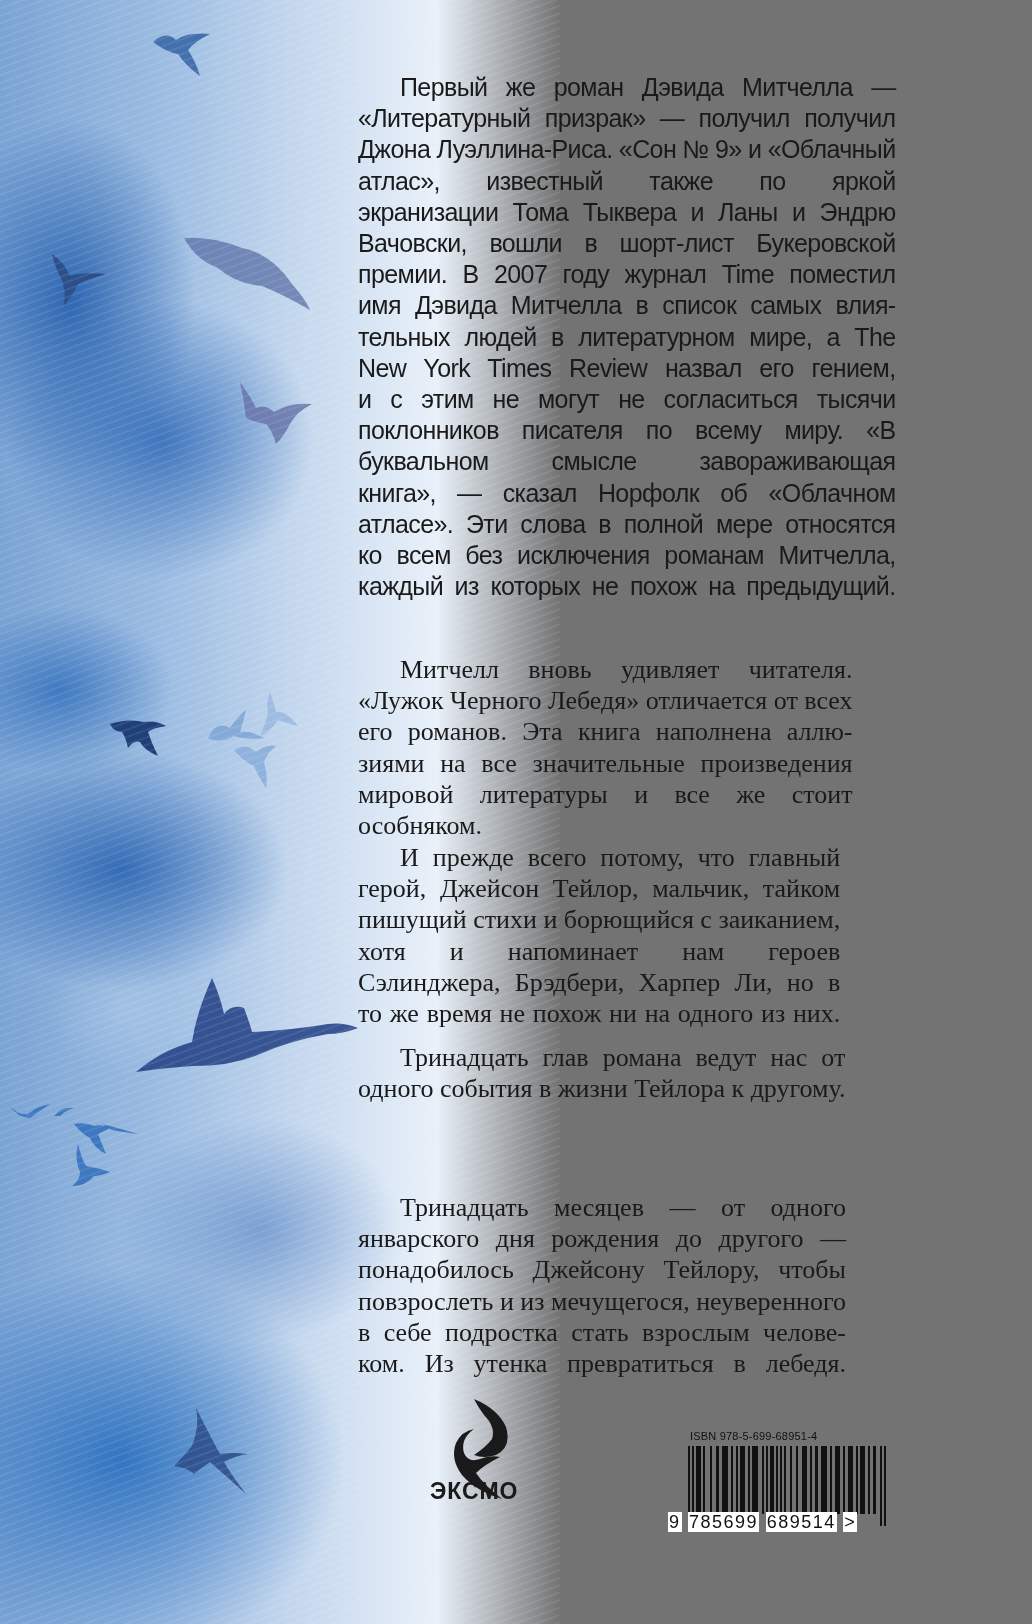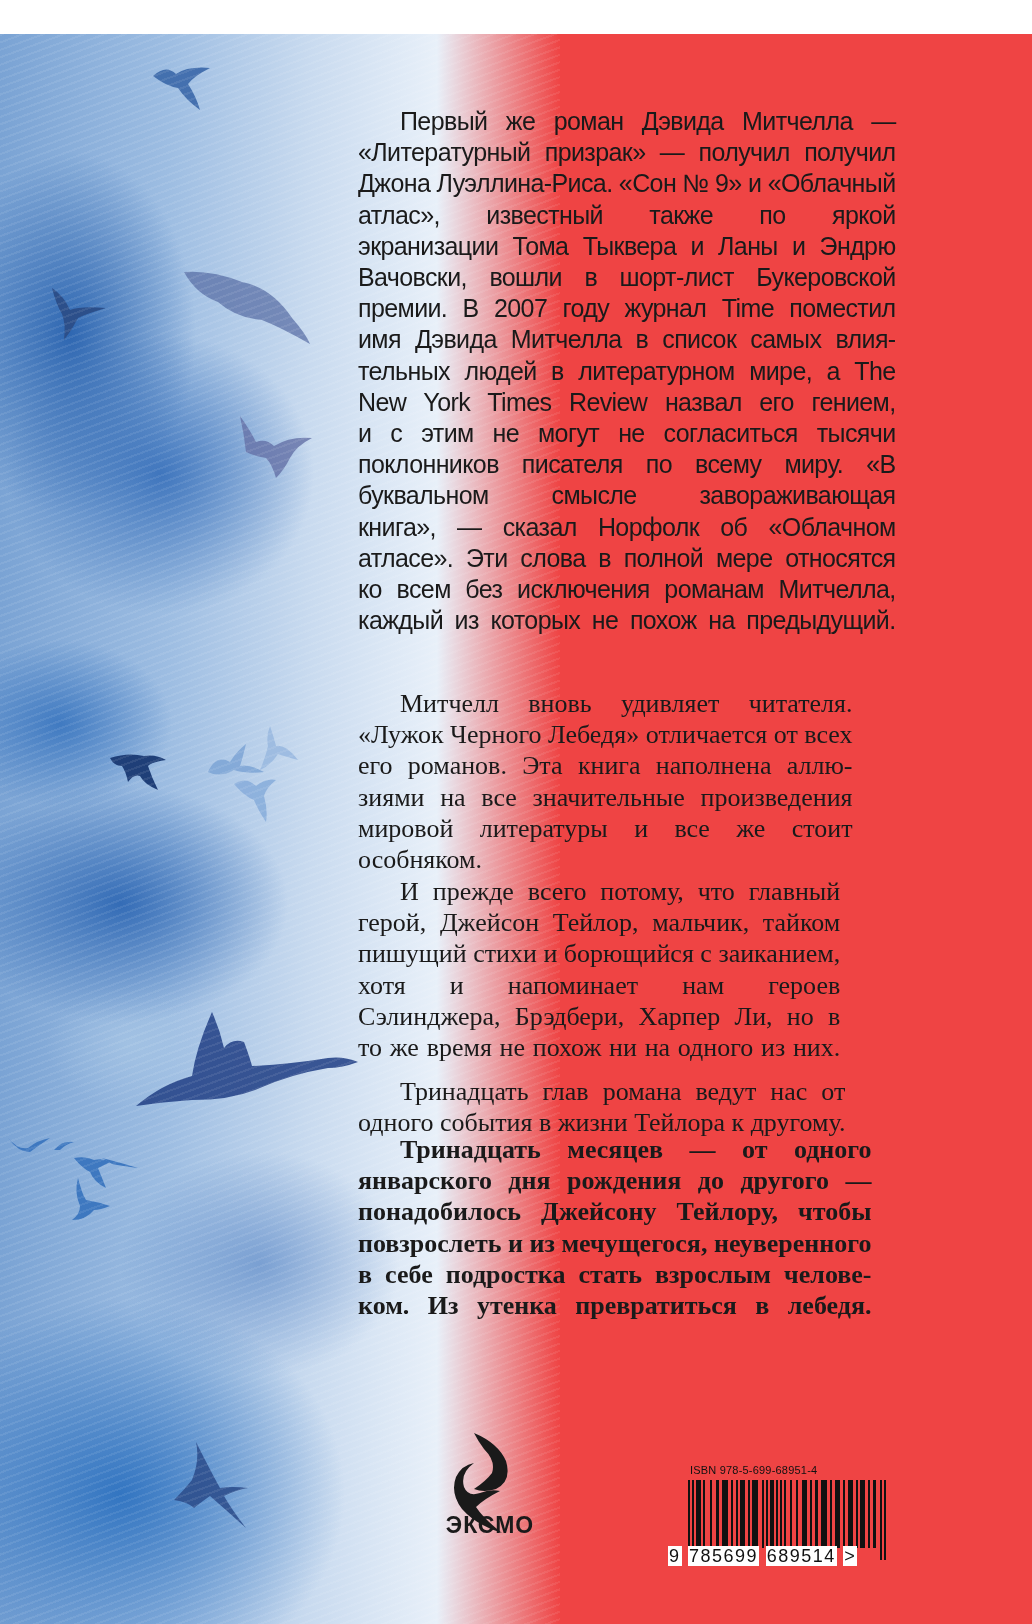--- a/index.html
+++ b/index.html
@@ -1,20 +1,20 @@
 <!DOCTYPE html>
 <html><head>
 <meta charset="utf-8">
 <style>
   html, body { margin: 0; padding: 0; }
   body {
     width: 1032px; height: 1624px; overflow: hidden; position: relative;
     background: #ffffff;
   }
-  .cover { position: absolute; inset: 0; background: #ef4444; overflow: hidden; margin-top: 34px; }
+  .cover { position: absolute; inset: 0; background: #737373; overflow: hidden; }
 
   
   .art {
     position: absolute; left: 0; top: 0; width: 560px; height: 1624px;
     background:
       radial-gradient(ellipse 180px 260px at 70px 300px, rgba(30,90,170,0.85), rgba(30,90,170,0) 70%),
       radial-gradient(ellipse 220px 200px at 160px 440px, rgba(40,100,180,0.80), rgba(40,100,180,0) 70%),
       radial-gradient(ellipse 240px 170px at 120px 870px, rgba(35,95,175,0.85), rgba(35,95,175,0) 70%),
       radial-gradient(ellipse 160px 120px at 60px 690px, rgba(40,105,185,0.75), rgba(40,105,185,0) 70%),
       radial-gradient(ellipse 300px 260px at 120px 1460px, rgba(40,110,190,0.90), rgba(40,110,190,0) 75%),
@@ -42,26 +42,26 @@
     text-align: justify; margin: 0;
   }
   .line { display: block; text-align: justify; text-align-last: justify; white-space: nowrap; }
   .line.last { text-align-last: left; }
   .indent { text-indent: 42px; }
 
   .p1 { position: absolute; top: 0; }
   .p2 { position: absolute; top: 582px; }
   .p3 { position: absolute; top: 770px; }
   .p4 { position: absolute; top: 970px; }
-  .p5 { position: absolute; top: 1028px; font-weight: bold; }
+  .p5 { position: absolute; top: 1120px; }
 
   
   .logo { position: absolute; left: 440px; top: 1395px; width: 100px; height: 110px; }
   .logo-text {
-    position: absolute; left: 430px; top: 1478px; width: 120px; text-align: center;
+    position: absolute; left: 430px; top: 1478px; width: 120px; text-align: left;
     font-family: "Liberation Sans", sans-serif; font-weight: bold; font-size: 23px;
     letter-spacing: 1px; color: #1a1a1a;
   }
 
   
   .isbn-label {
     position: absolute; left: 690px; top: 1430px;
     font-family: "Liberation Sans", sans-serif; font-size: 11px; color: #111; letter-spacing: 0.2px;
   }
   .barcode { position: absolute; left: 688px; top: 1446px; width: 200px; height: 80px; }

